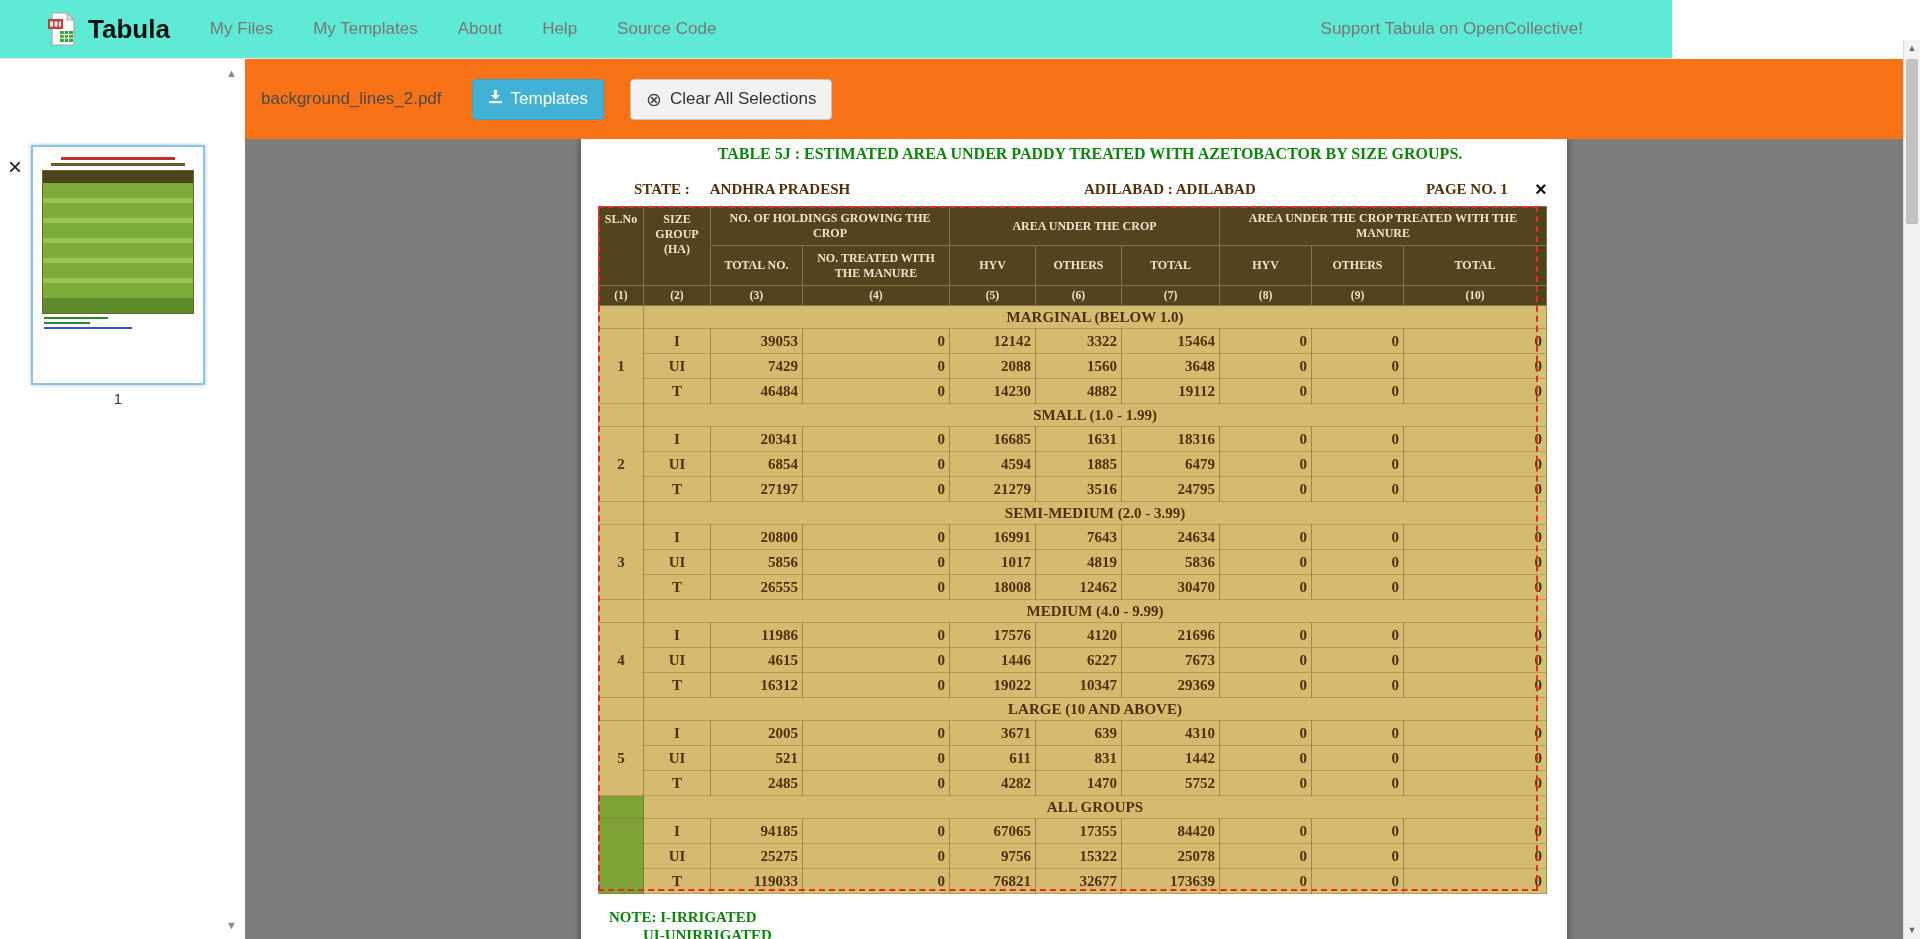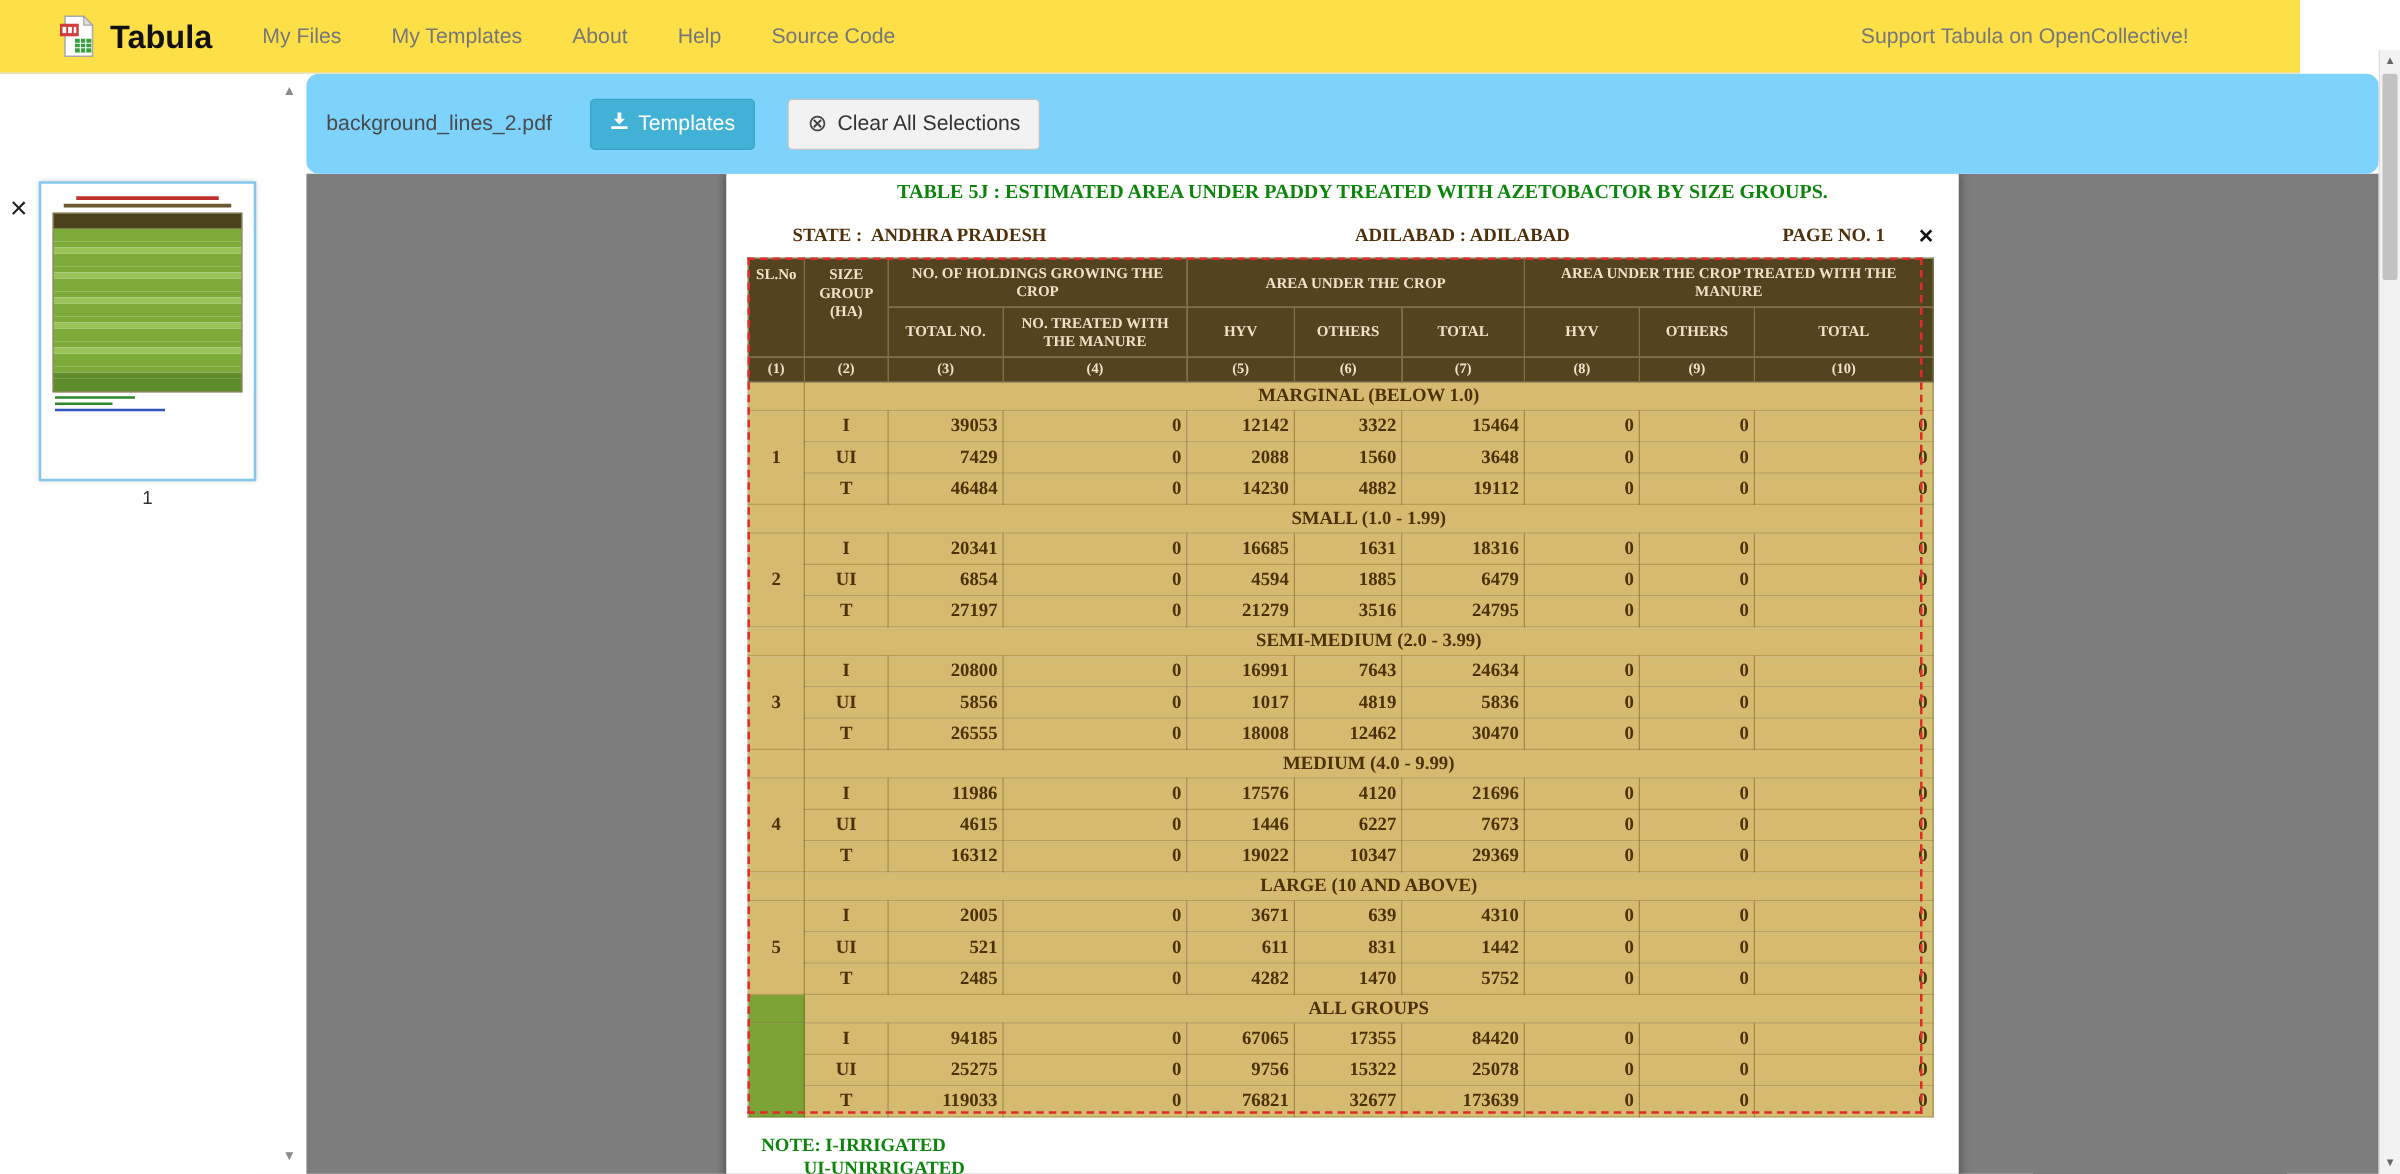--- a/index.html
+++ b/index.html
@@ -1,19 +1,19 @@
 <!DOCTYPE html>
 <html><head>
 <meta charset="utf-8">
 <style>
   * { box-sizing: border-box; margin: 0; padding: 0; }
   html,body { width:1920px; height:939px; overflow:hidden; font-family:"Liberation Sans", sans-serif; background:#fff; }
 
   
-  .navbar { position:absolute; left:0; top:0; width:1840px; height:59px; background:#fde047;
+  .navbar { position:absolute; left:0; top:0; width:1672px; height:59px; background:#5eead4;
             border-bottom:1px solid #e3e3e3; display:flex; align-items:center; padding-left:46px; z-index:10; }
   .logo { width:32px; height:36px; display:flex; align-items:center; cursor:pointer; }
   .brand { font-size:26px; font-weight:bold; color:#111; margin-left:10px; cursor:pointer; }
   .nav-item { font-size:17px; color:#777; margin-left:40px; cursor:pointer; white-space:nowrap; }
   .support { font-size:17px; color:#777; margin-left:auto; margin-right:89px; cursor:pointer; }
 
   
   .sidebar { position:absolute; left:0; top:59px; width:245px; bottom:0; background:#fff; z-index:5; }
   .close-x { position:absolute; left:8px; top:96px; font-size:24px; line-height:1; color:#222; cursor:pointer; }
   .thumb { position:absolute; left:31px; top:86px; width:174px; height:240px; background:#fff;
@@ -29,41 +29,41 @@
   .s-deep { background:#5e8c2a; }
   .t-note { height:2px; margin:3px 0 0 2px; }
   .n-green { background:#2a8a2a; }
   .n-blue { background:#3355bb; }
   .page-num { position:absolute; left:31px; top:331px; width:174px; text-align:center; font-size:15px; color:#333; }
   .side-arrow { position:absolute; font-size:11px; color:#8a8a8a; cursor:pointer; }
   .sa-up { left:226px; top:8px; }
   .sa-down { left:226px; bottom:8px; }
 
   
-  .toolbar { position:absolute; left:245px; top:59px; right:17px; height:80px; background:#7dd3fc;
-             display:flex; align-items:center; z-index:4;border-radius:10px; }
+  .toolbar { position:absolute; left:245px; top:59px; right:17px; height:80px; background:#f97316;
+             display:flex; align-items:center; z-index:4; }
   .filename { font-size:17px; color:#4a4a4a; margin-left:16px; white-space:nowrap; }
   .btn { height:41px; border-radius:4px; font-size:17px; padding:0 15px; display:inline-flex;
          align-items:center; gap:8px; border:1px solid transparent; cursor:pointer; white-space:nowrap;
          font-family:"Liberation Sans", sans-serif; }
   .btn-templates { background:#41b2d6; border-color:#36a5c8; color:#fff; margin-left:30px; }
   .btn-clear { background:#f2f2f2; border-color:#c3c3c3; color:#333; margin-left:26px; }
   .btn-clear .gi { font-size:19px; line-height:1; color:#444; }
   .btn-autodetect { background:#e8e8e8; border-color:#d2d2d2; color:#9b9b9b; margin-left:29px; cursor:default; }
   .btn-export { background:#42a045; border-color:#38923c; color:#fff; margin-left:auto; margin-right:53px; }
 
   
   .main { position:absolute; left:245px; top:139px; right:17px; bottom:0; background:#7d7d7d; overflow:hidden; }
   .pdf-page { position:absolute; left:336px; top:0; width:986px; height:840px; background:#fff;
               box-shadow:0 0 8px rgba(0,0,0,.45); font-family:"Liberation Serif", serif; }
   .doc-title { position:absolute; left:16px; top:6px; width:100%; text-align:center; color:#0d850d;
                font-weight:bold; font-size:16px; }
   .doc-meta { position:absolute; left:0; top:42px; width:100%; height:20px; color:#503008;
               font-weight:bold; font-size:15px; }
-  .meta-state { position:absolute; left:53px; display:inline-flex; gap:7px; }
+  .meta-state { position:absolute; left:53px; display:inline-flex; gap:20px; }
   .meta-district { position:absolute; left:503px; display:inline-flex; gap:3px; }
   .meta-page { position:absolute; left:845px; }
 
   
   #doc-table { position:absolute; left:17px; top:67px; width:948px; border-collapse:collapse;
                table-layout:fixed; font-family:"Liberation Serif", serif; font-weight:bold;
                border:1px solid #756b3b; }
   #doc-table thead tr:nth-child(1){ height:39px; }
   #doc-table thead tr:nth-child(2){ height:40px; }
   #doc-table thead tr:nth-child(3){ height:20px; }

